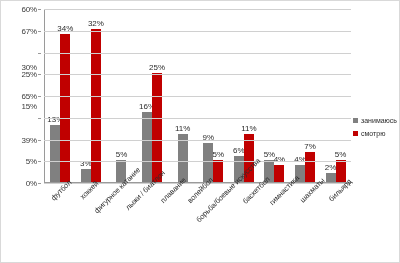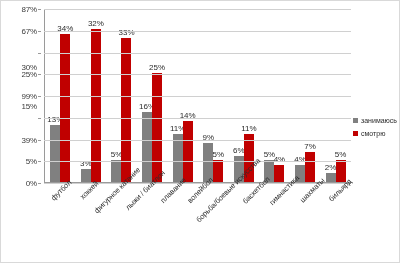--- a/index.html
+++ b/index.html
@@ -185,29 +185,29 @@
 
   <div class="y-labels">
       <div class="y-label" style="top: 174px;">0%</div>
       <div class="y-tick" style="top: 174px;"></div>
       <div class="y-label" style="top: 152.25px;">5%</div>
       <div class="y-tick" style="top: 152.25px;"></div>
       <div class="y-label" style="top: 130.5px;">39%</div>
       <div class="y-tick" style="top: 130.5px;"></div>
       <div class="y-label" style="top: 97px;">15%</div>
       <div class="y-tick" style="top: 108.75px;"></div>
-      <div class="y-label" style="top: 87px;">99%</div>
+      <div class="y-label" style="top: 87px;">65%</div>
       <div class="y-tick" style="top: 87px;"></div>
       <div class="y-label" style="top: 65.25px;">25%</div>
       <div class="y-tick" style="top: 65.25px;"></div>
       <div class="y-label" style="top: 58px;">30%</div>
       <div class="y-tick" style="top: 43.5px;"></div>
       <div class="y-label" style="top: 21.75px;">67%</div>
       <div class="y-tick" style="top: 21.75px;"></div>
-      <div class="y-label" style="top: 0px;">87%</div>
+      <div class="y-label" style="top: 0px;">60%</div>
       <div class="y-tick" style="top: 0px;"></div>
     </div>
 
   <div class="plot-area">
     <div class="axis-line-y"></div>
     <div class="axis-line-x"></div>
     <div class="groups">
         <div class="bar-group">
           <div class="bars">
             <div class="bar series-a" title="занимаюсь футбол 13%" style="height: 56.55px;">
@@ -226,42 +226,36 @@
             <div class="bar series-b" title="смотрю хоккей 32%" style="height: 153px;">
               <div class="bar-label">32%</div>
             </div>
           </div>
         </div>
         <div class="bar-group">
           <div class="bars">
             <div class="bar series-a" title="занимаюсь фигурное катание 5%" style="height: 21.75px;">
               <div class="bar-label">5%</div>
             </div>
-            <div class="bar series-b" title="смотрю фигурное катание 33%" style="height: 143.55px;">
-              <div class="bar-label">33%</div>
-            </div>
           </div>
         </div>
         <div class="bar-group">
           <div class="bars">
             <div class="bar series-a" title="занимаюсь лыжи / биатлон 16%" style="height: 69.6px;">
               <div class="bar-label">16%</div>
             </div>
             <div class="bar series-b" title="смотрю лыжи / биатлон 25%" style="height: 108.75px;">
               <div class="bar-label">25%</div>
             </div>
           </div>
         </div>
         <div class="bar-group">
           <div class="bars">
             <div class="bar series-a" title="занимаюсь волейбол 11%" style="height: 47.85px;">
               <div class="bar-label">11%</div>
-            </div>
-            <div class="bar series-b" title="смотрю волейбол 14%" style="height: 60.9px;">
-              <div class="bar-label">14%</div>
             </div>
           </div>
         </div>
         <div class="bar-group">
           <div class="bars">
             <div class="bar series-a" title="занимаюсь борьба/боевые искусства 9%" style="height: 39.15px;">
               <div class="bar-label">9%</div>
             </div>
             <div class="bar series-b" title="смотрю борьба/боевые искусства 5%" style="height: 21.75px;">
               <div class="bar-label">5%</div>

